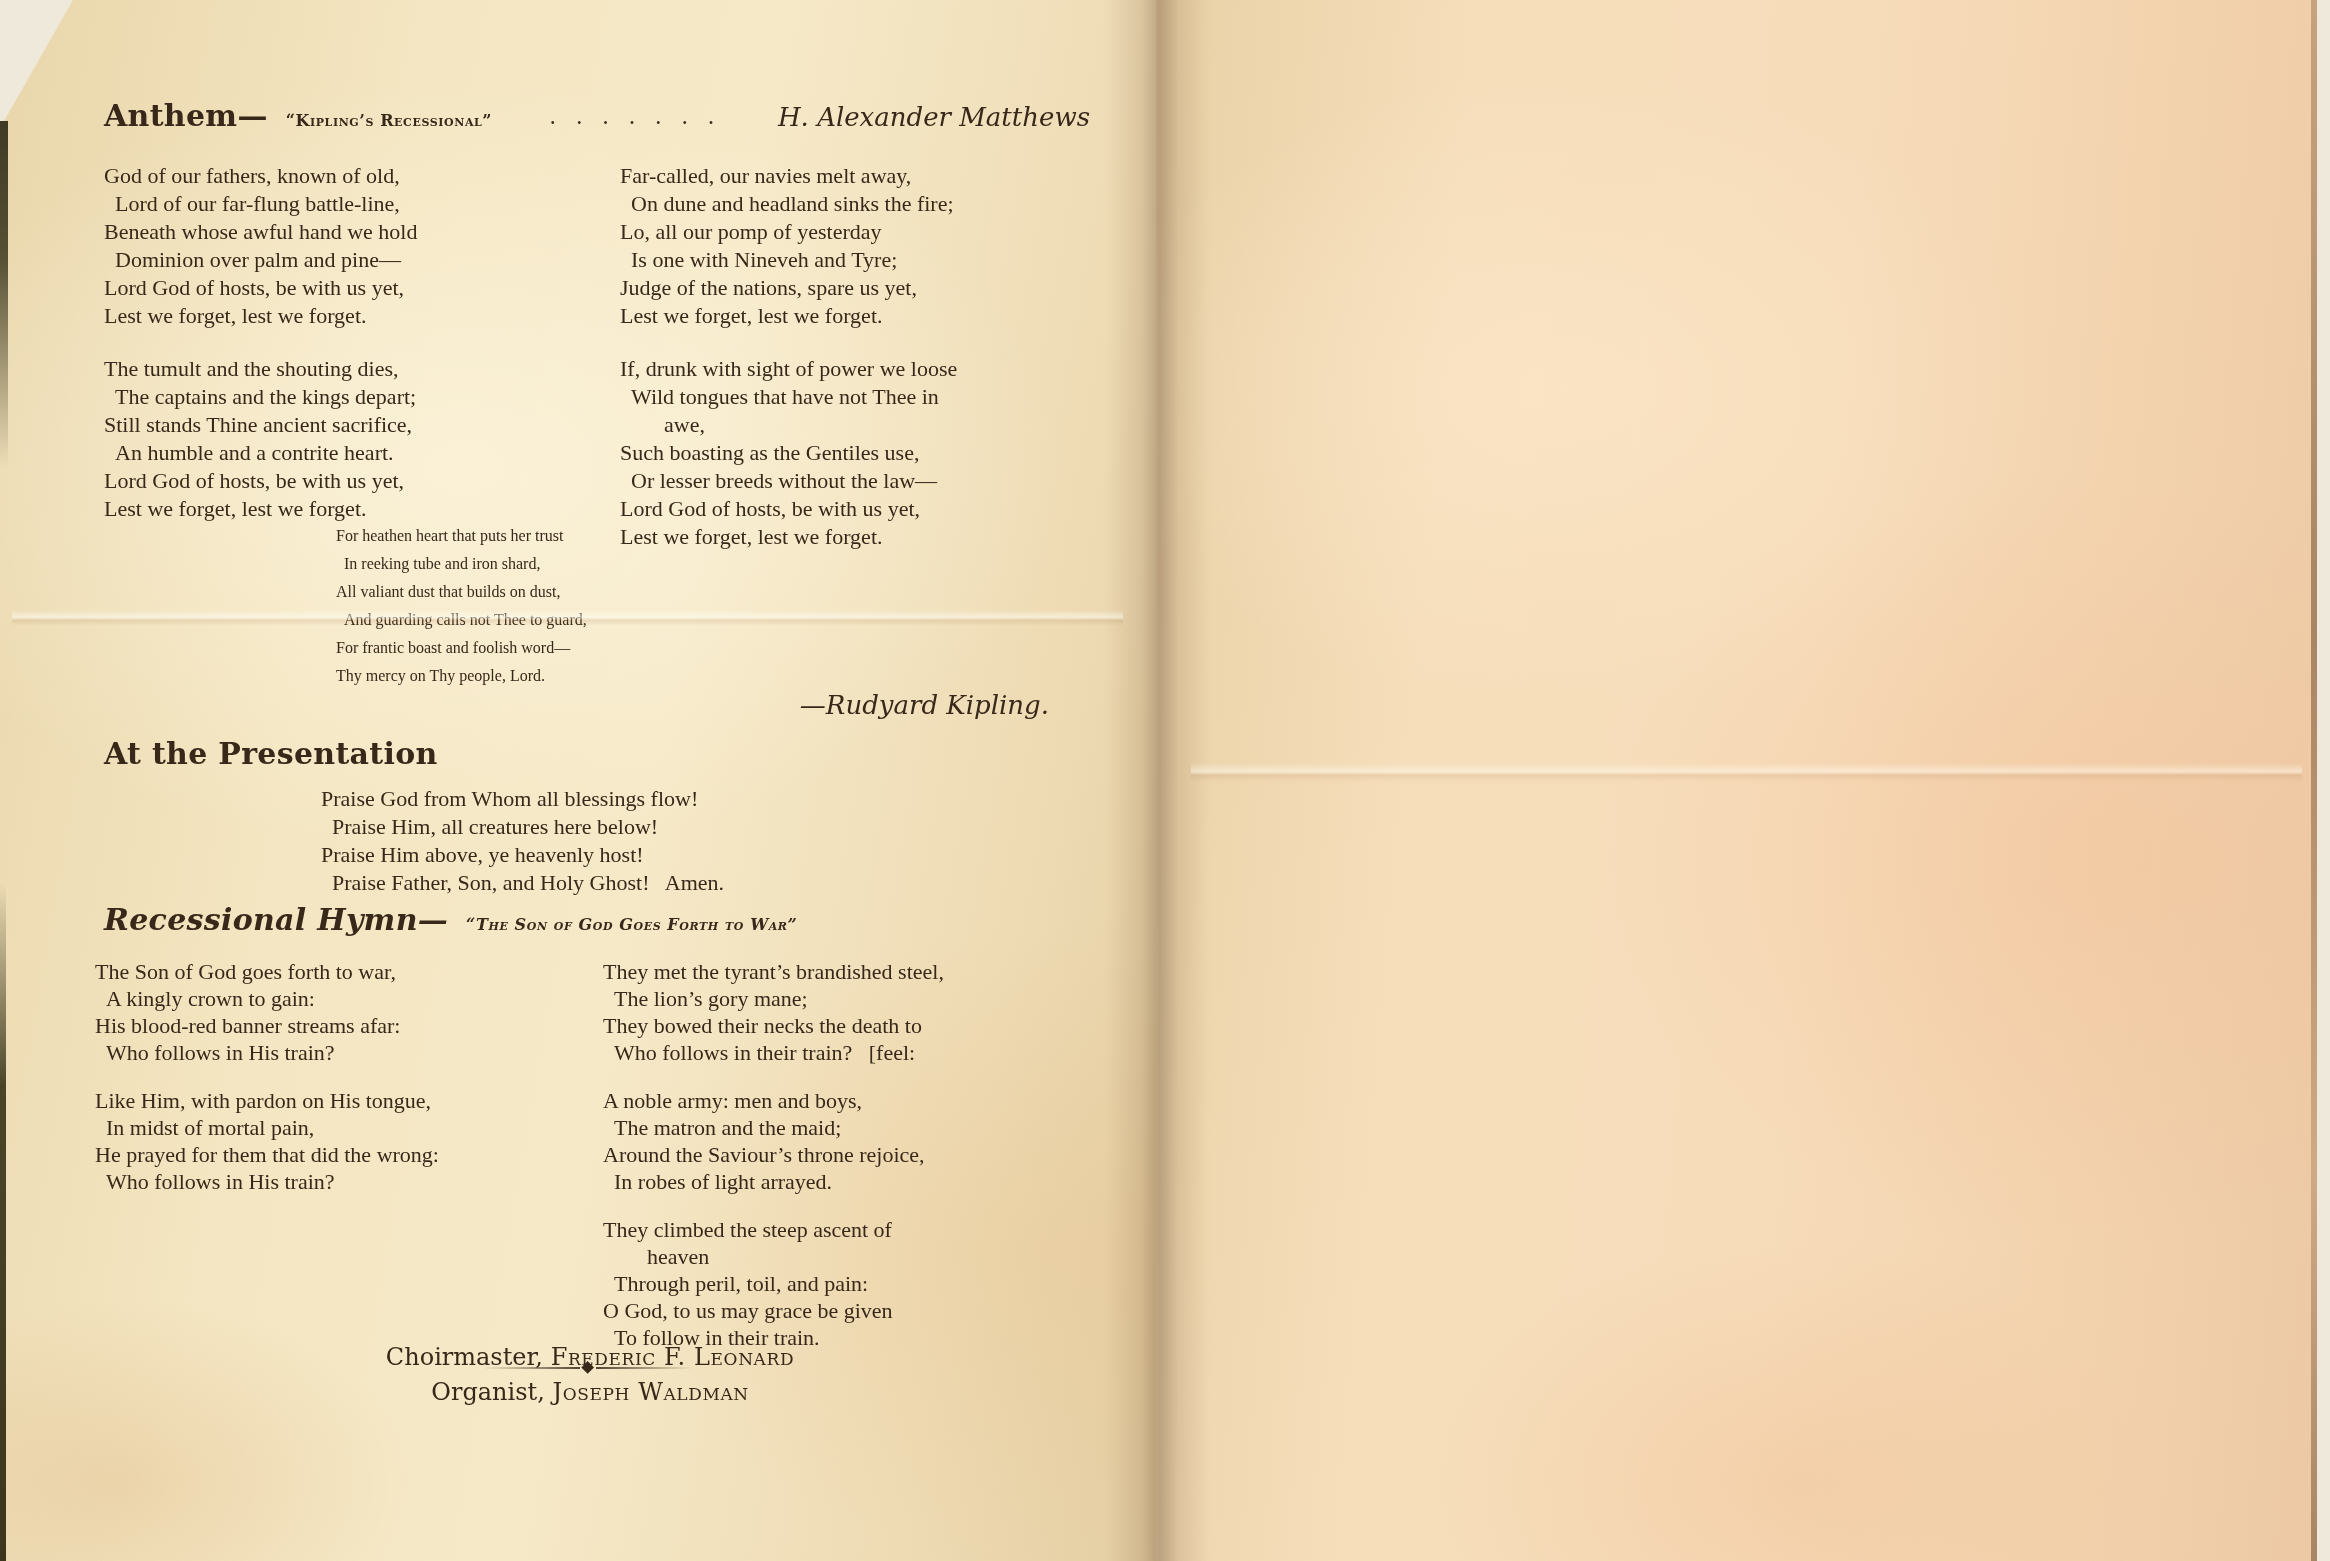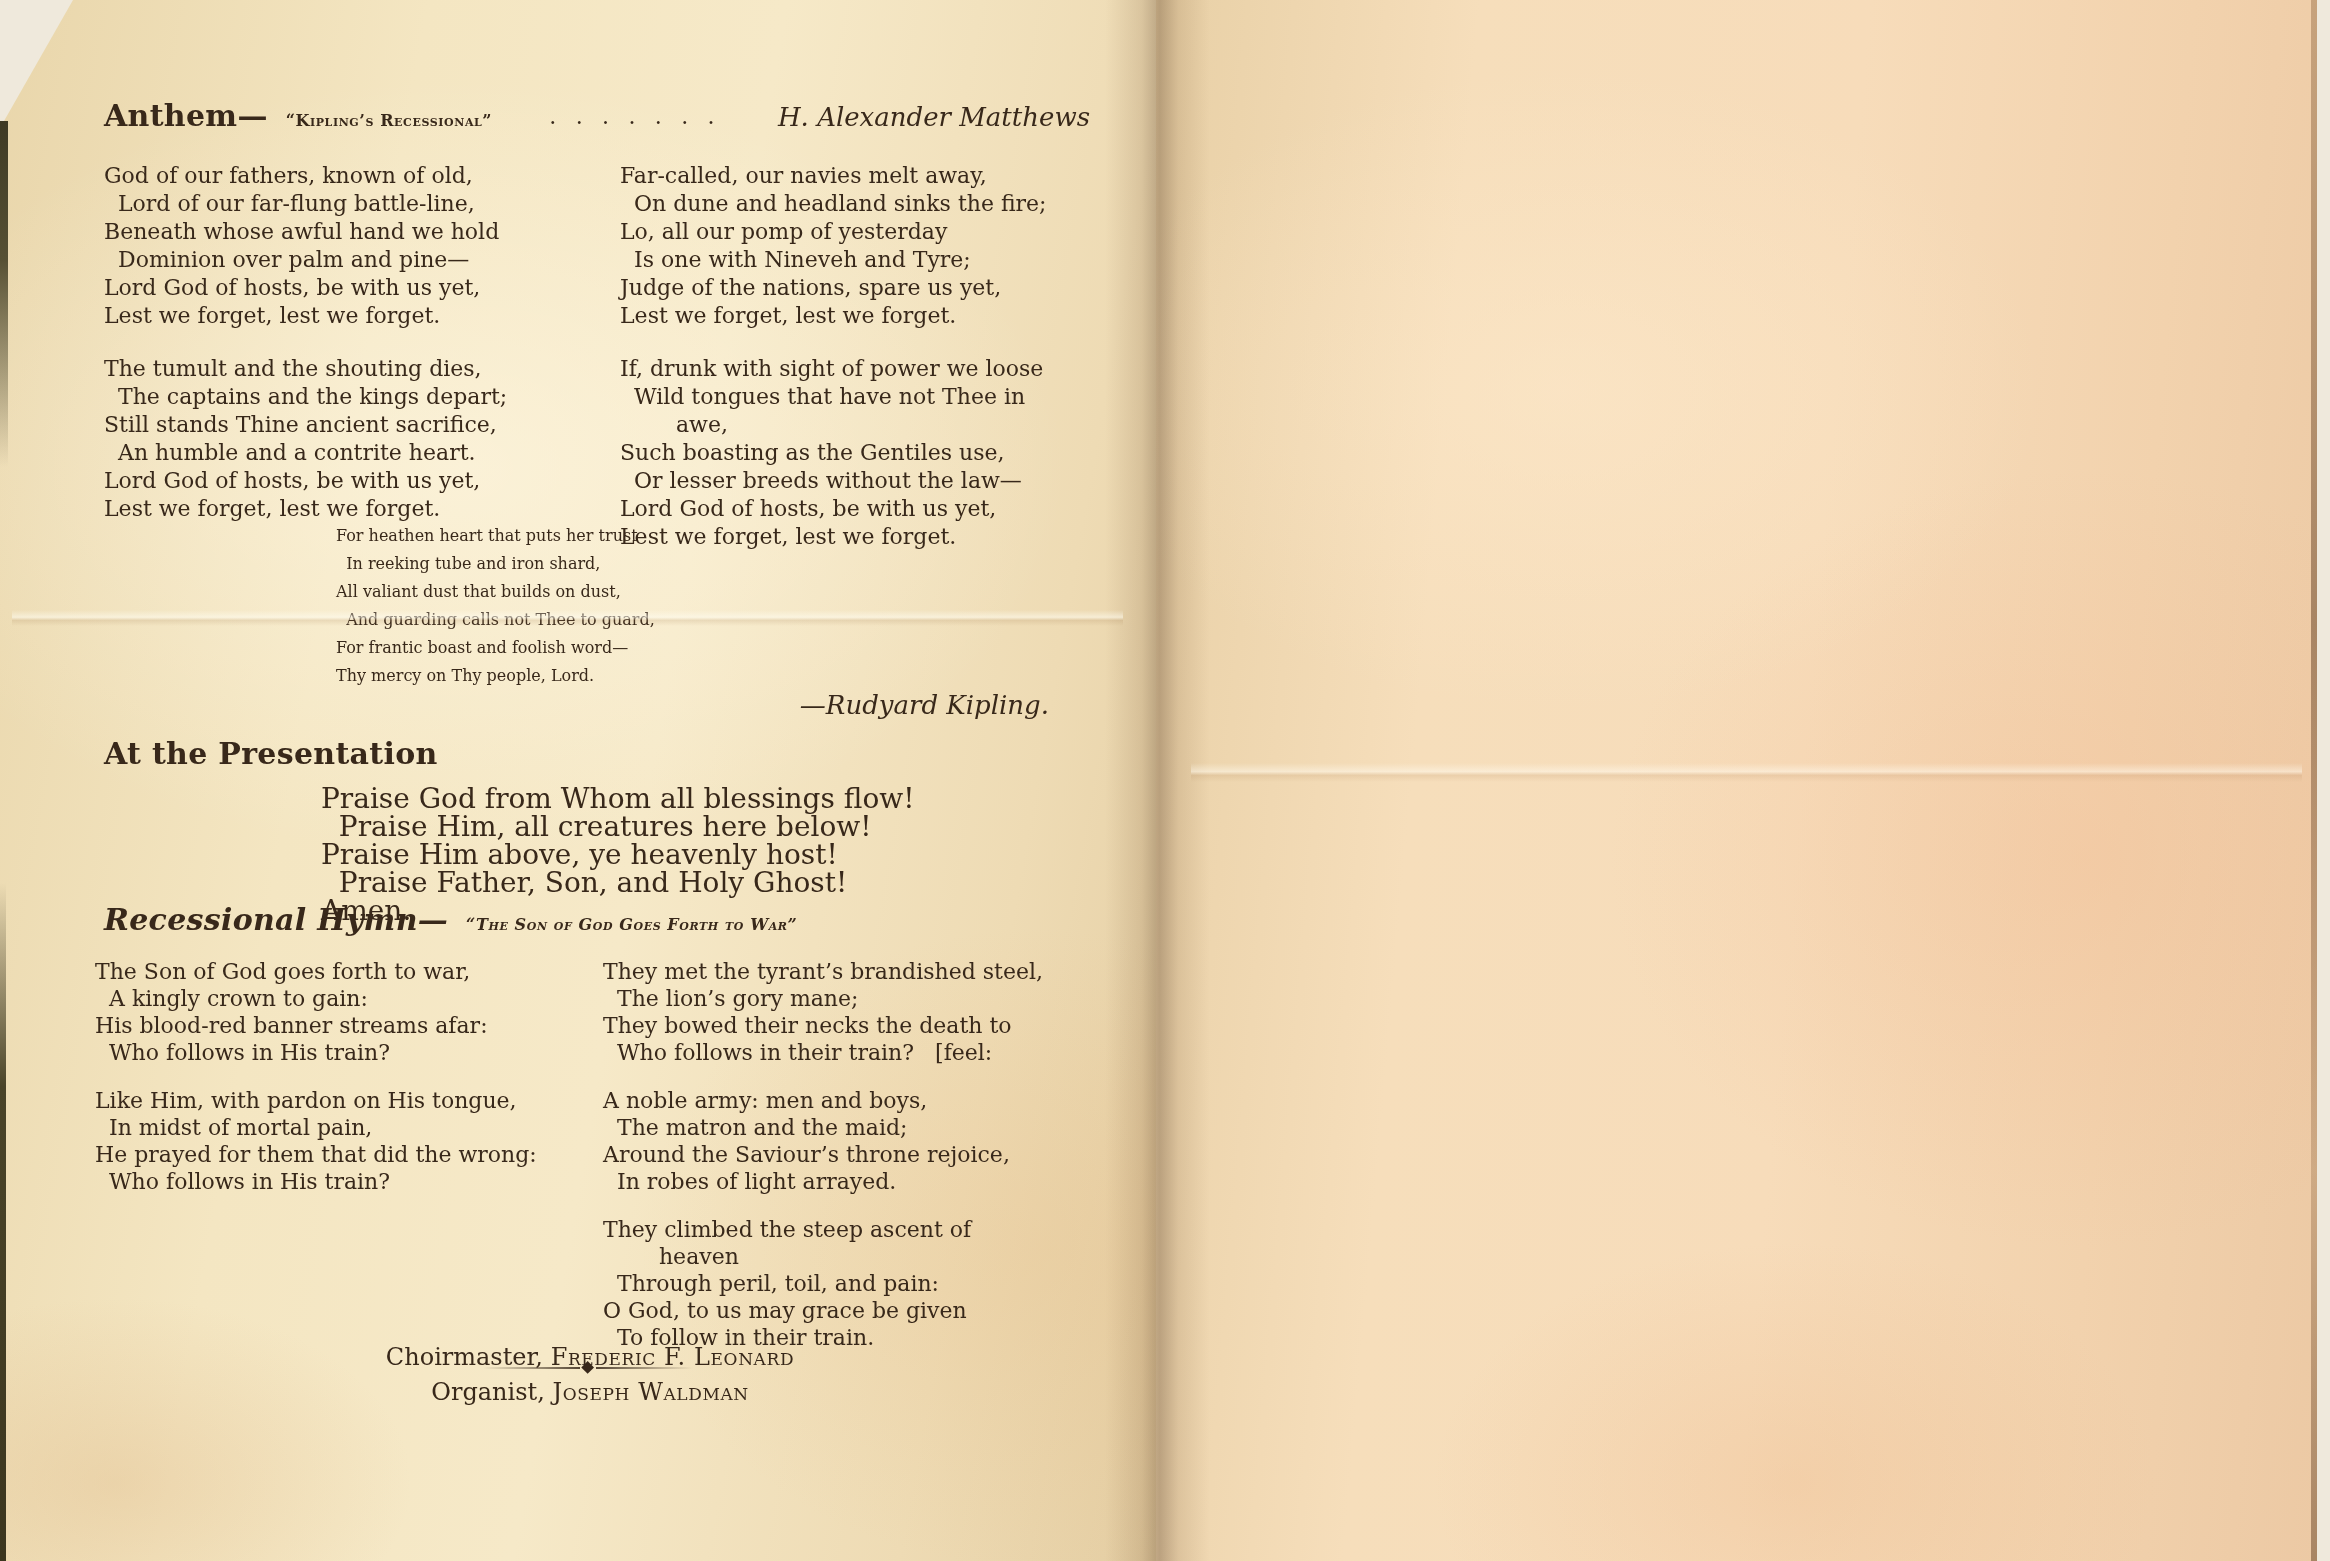--- a/index.html
+++ b/index.html
@@ -37,38 +37,38 @@
   .edge-right-line { position:absolute; left:2311px; top:0; width:5.6px; height:1561px;
     background:linear-gradient(180deg, rgba(150,110,70,.45), rgba(110,75,45,.55) 40%, rgba(150,110,70,.35) 75%, rgba(100,65,35,.5)); }
   .crease-left { position:absolute; left:12.3px; top:610px; width:1111px; height:16px; pointer-events:none;
     background:linear-gradient(180deg, rgba(255,255,255,0), rgba(255,253,242,.55) 45%, rgba(160,120,75,.16) 65%, rgba(255,255,255,0)); }
   .crease-right { position:absolute; left:1191px; top:763px; width:1111px; height:18.5px; pointer-events:none;
     background:linear-gradient(180deg, rgba(255,255,255,0), rgba(255,250,238,.5) 45%, rgba(170,125,80,.15) 65%, rgba(255,255,255,0)); }
 
   .bl { font-weight:bold; letter-spacing:0.3px; }
   .sc { font-variant:small-caps; }
   .it { font-style:italic; }
-  .stanza { white-space:pre-wrap; }
+  .stanza { white-space:pre-wrap;font-family:Liberation Serif, serif; }
   .section-heading { font-size:30px; }
   .heading-title { font-size:16px; margin-left:18px; letter-spacing:0.6px; font-weight:bold; }
 
   .anthem-heading { position:absolute; left:104px; top:98px; width:986px; display:flex; align-items:baseline; }
   .anthem-label { font-size:30px; }
   .dot-leader { flex:1 1 auto; font-size:22px; letter-spacing:6.2px; text-align:center; white-space:nowrap; overflow:hidden; padding:0 8.6px; transform:translateY(-2.5px); }
   .composer { font-size:26px; }
 
   .anthem-cols { position:absolute; left:104px; top:162px; width:988px; display:flex; gap:44px; }
   .anthem-cols .col { flex:1; }
   .anthem-cols .stanza { font-size:22px; line-height:28px; margin-bottom:25px; }
 
   .center-stanza { position:absolute; left:336px; top:522px; width:506px; font-size:16px; line-height:28px; }
   .attribution { position:absolute; left:617px; top:690px; width:432px; text-align:right; font-size:26px; }
 
   #presentation-heading { position:absolute; left:104px; top:736px; }
-  #presentation-verse { position:absolute; left:321px; top:785px; width:605px; font-size:28px; line-height:28px; }
+  #presentation-verse { position:absolute; left:321px; top:785px; width:605px; font-size:22px; line-height:28px; }
 
   #recessional-heading { position:absolute; left:104px; top:902px; display:flex; align-items:baseline;font-style:italic; }
   #recessional-cols { position:absolute; left:95px; top:958px; width:988px; display:flex; gap:28px; }
   #recessional-cols .col { flex:1; }
   #recessional-cols .stanza { font-size:22px; line-height:27px; margin-bottom:21px; }
 
   .divider { position:absolute; display:flex; align-items:center; }
   #divider-left { left:483px; top:1363px; width:210px; }
   .divider .line { flex:1; height:1.9px; }
   .divider .line.l { background:linear-gradient(90deg, rgba(56,40,26,0), rgba(56,40,26,.85)); }

